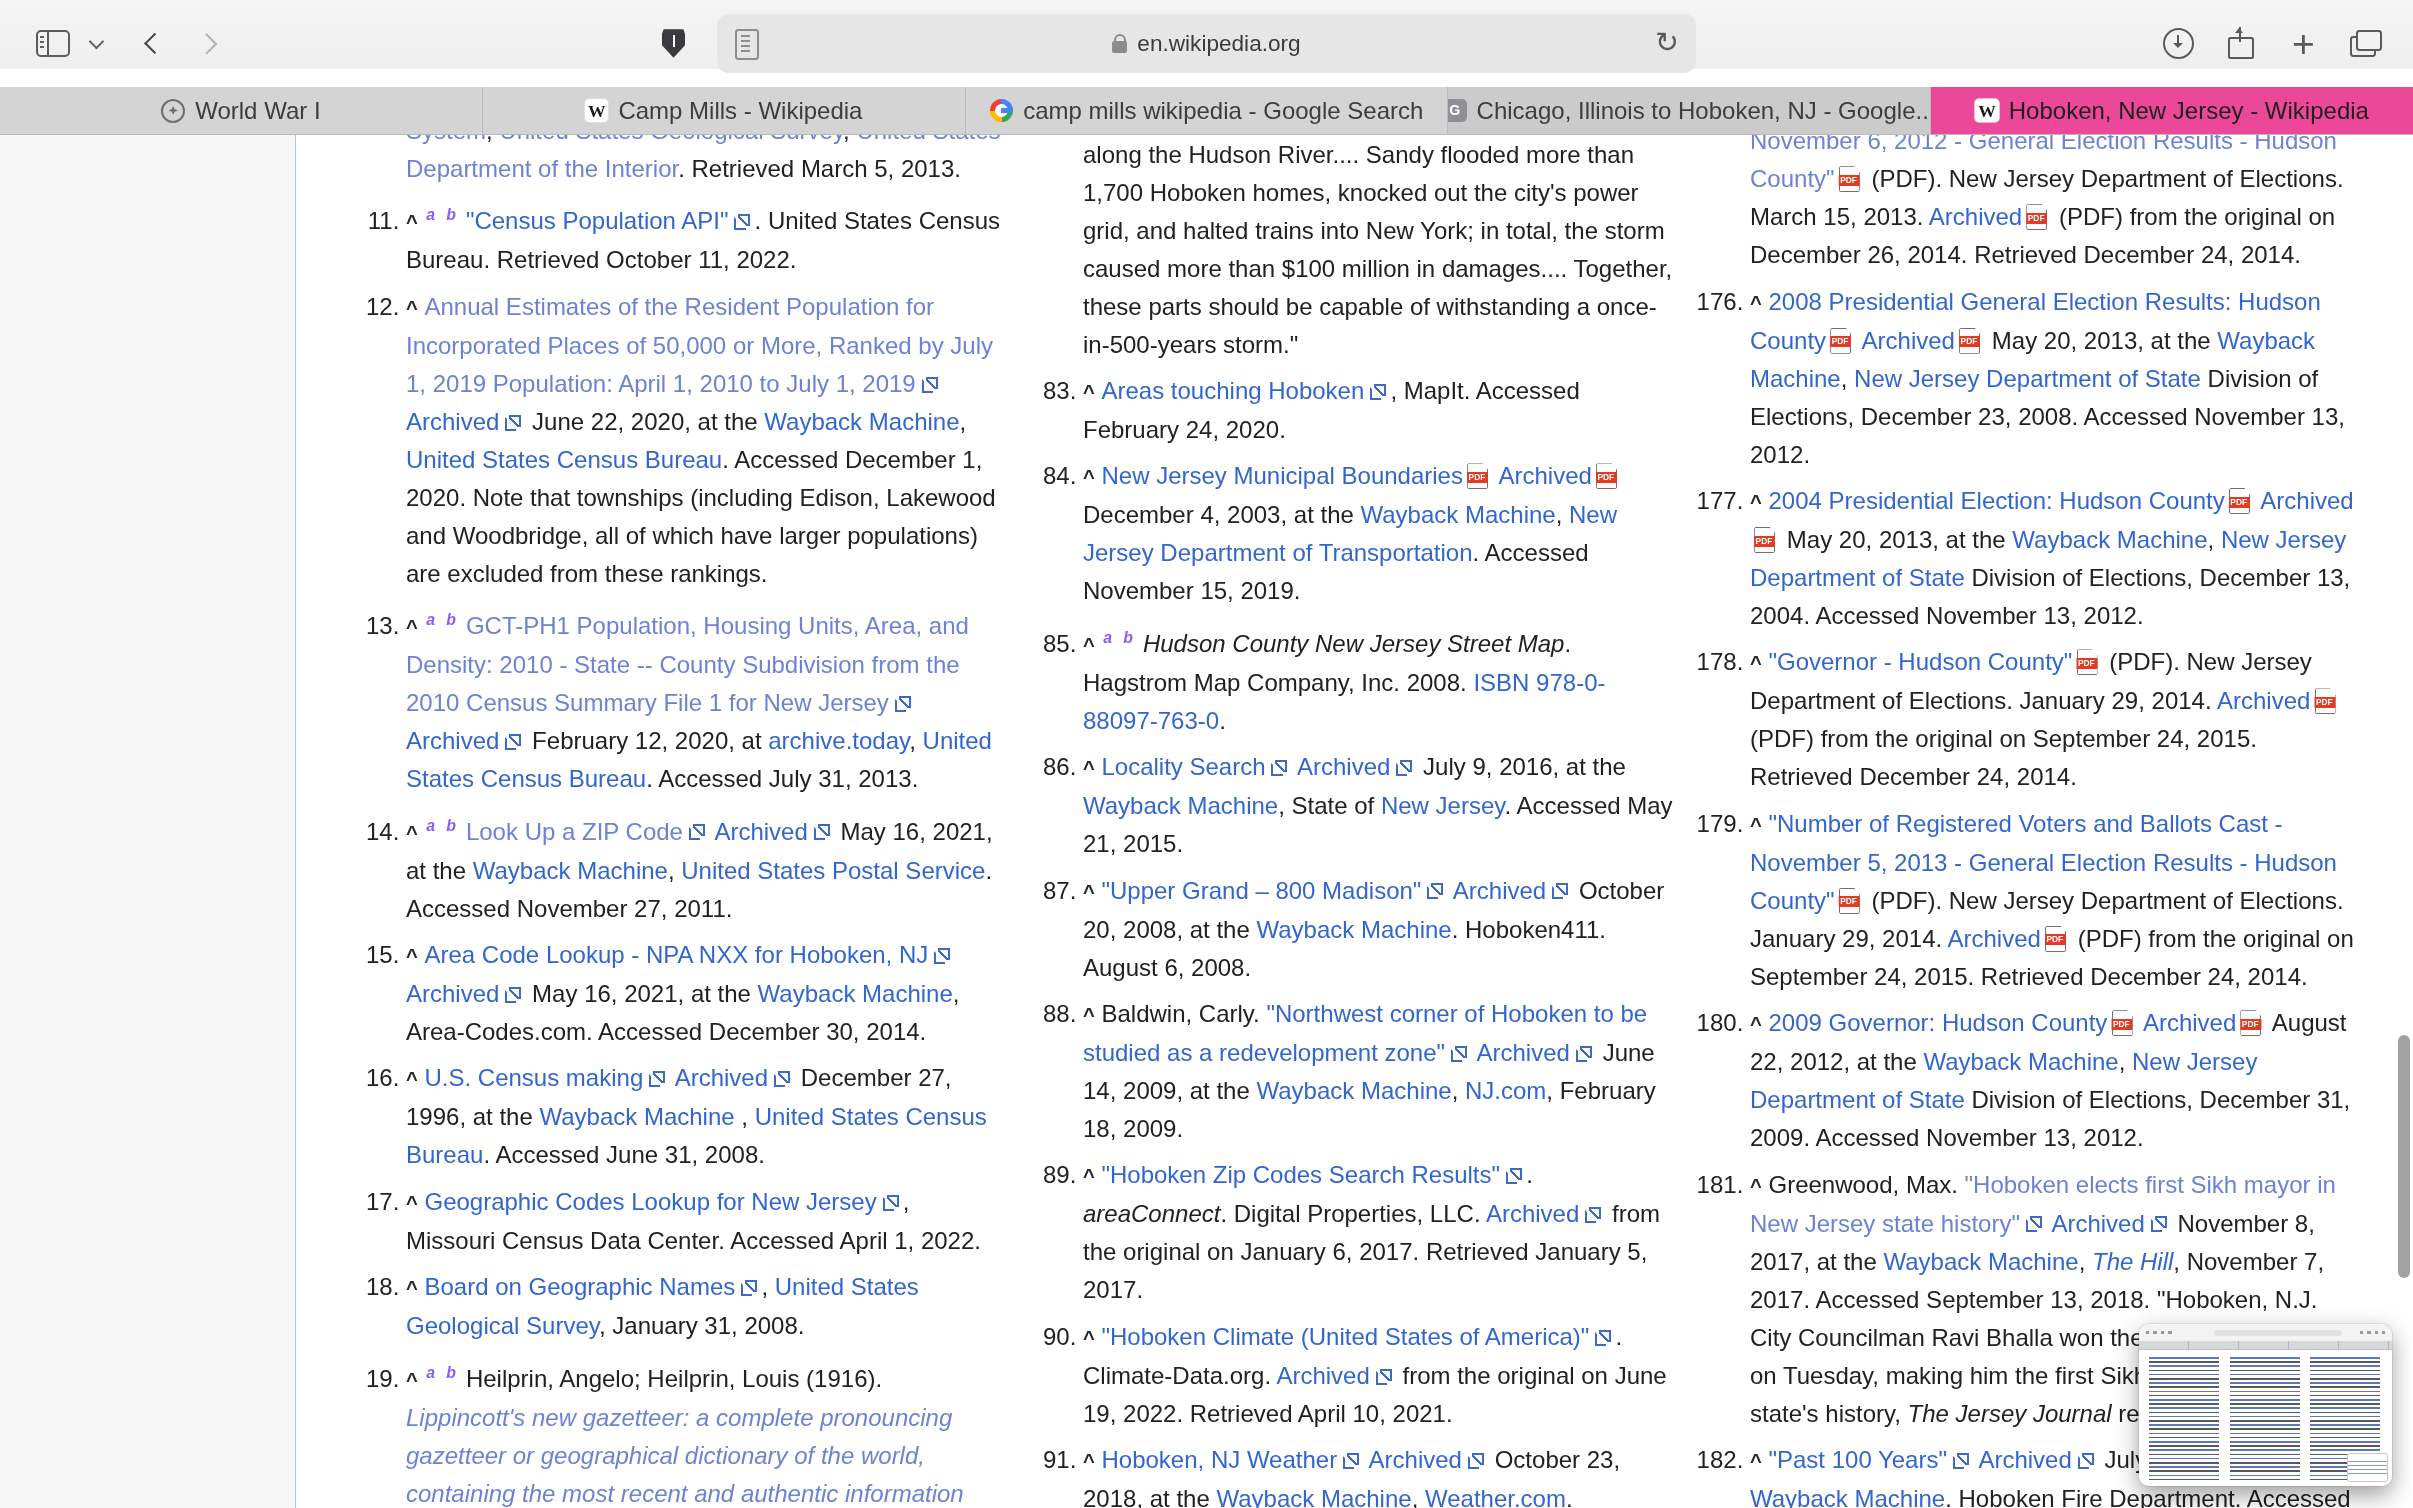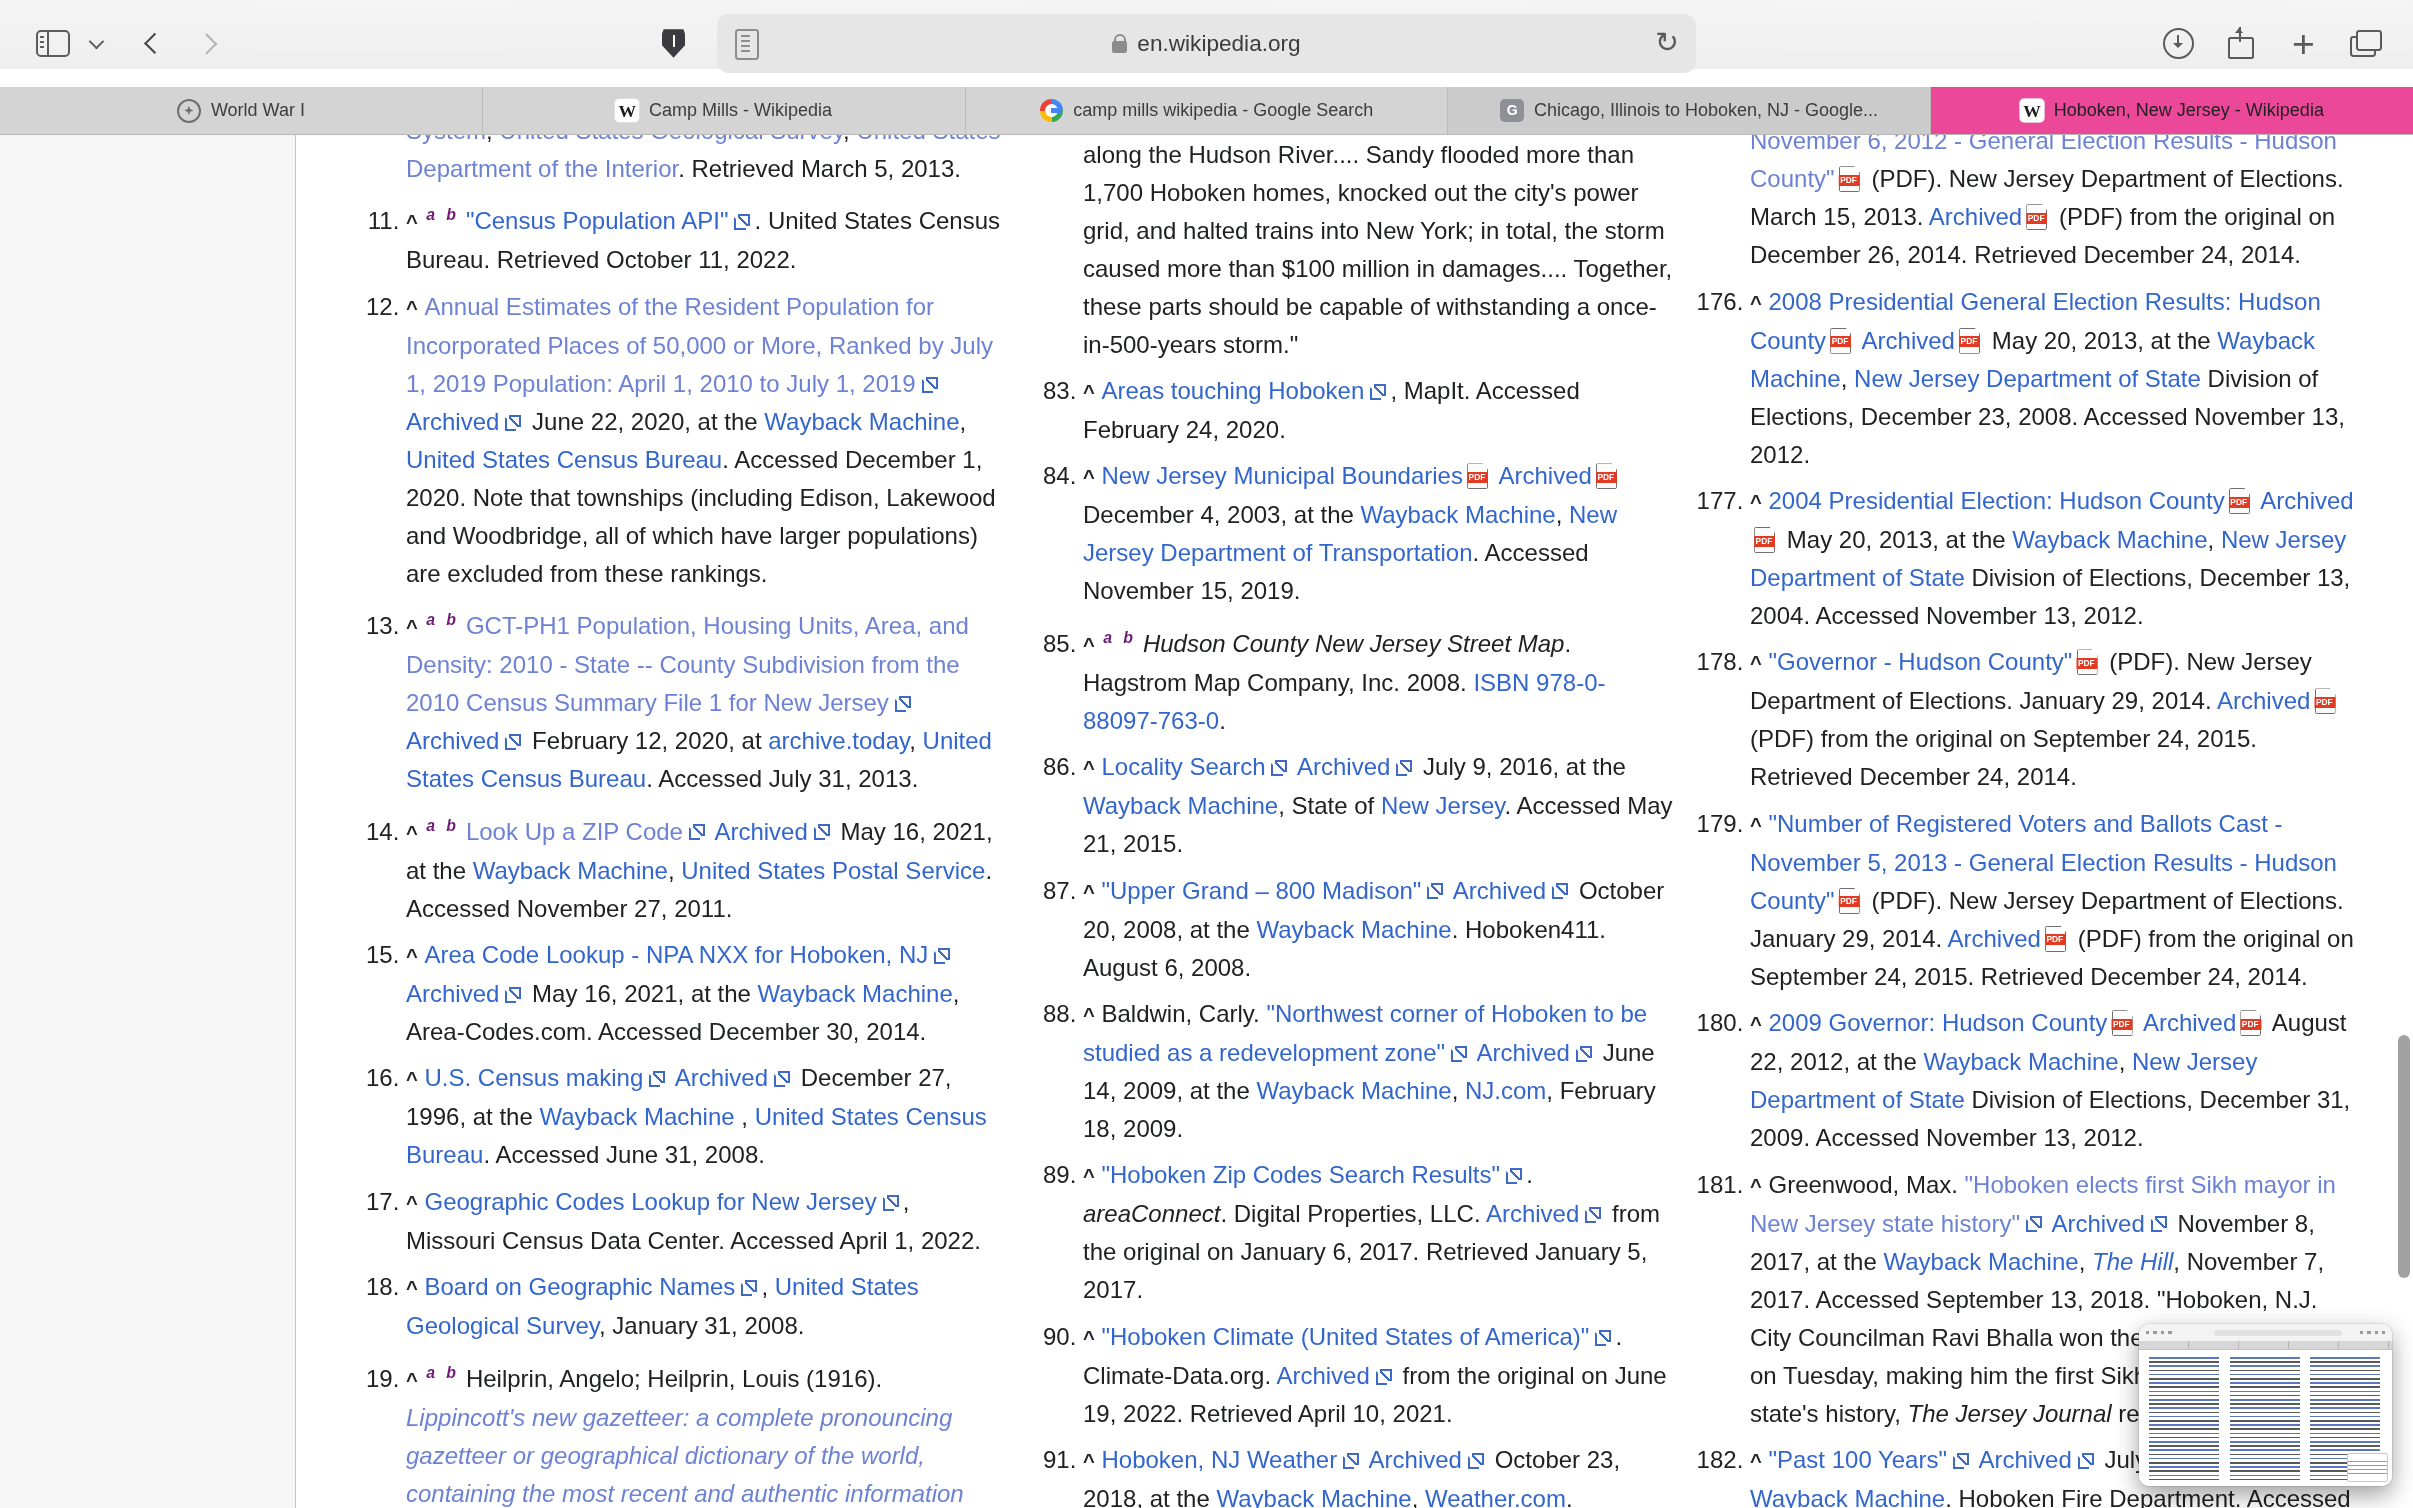--- a/index.html
+++ b/index.html
@@ -52,21 +52,21 @@
   .plusbtn{left:2284px;width:39px;font-size:39px;font-weight:300;color:#5a5a5a}
   .tabov{left:2346px;width:39px}
   .tabov i{width:22px;height:17px;border:2.1px solid #5a5a5a;border-radius:3.4px;position:relative;margin-left:-5px;margin-top:5px}
   .tabov i::after{content:"";position:absolute;left:4.2px;top:-7.5px;width:22px;height:17px;border:2.1px solid #5a5a5a;
         border-radius:3.4px;background:#f3f2f2}
 
   
   .tabbar{position:absolute;left:0;top:87px;width:2413px;height:47px;display:flex;
           background:#d5d4d4;border-bottom:0.8px solid #b9b8b8;z-index:20}
   .tab{flex:1 1 0;display:flex;align-items:center;justify-content:center;gap:10px;
-       font-size:18px;color:#3d3d3d;border-right:0.8px solid #bcbbbb;background:#d5d4d4;overflow:hidden;white-space:nowrap}
+       font-size:24px;color:#3d3d3d;border-right:0.8px solid #bcbbbb;background:#d5d4d4;overflow:hidden;white-space:nowrap}
   .tab:last-child{border-right:none}
   .tab.shade{background:#cccbcb}
   .tab.active{background:#ec4899;color:#1f1f1f}
   .ticon{width:23.5px;height:23.5px;flex:0 0 auto;display:inline-block;position:relative}
   .compass{border:2.1px solid #6f6f6f;border-radius:50%;width:20px;height:20px}
   .compass::after{content:"";position:absolute;left:5.4px;top:5.4px;width:9.2px;height:9.2px;background:#6f6f6f;
         clip-path:polygon(50% 0,65% 35%,100% 50%,65% 65%,50% 100%,35% 65%,0 50%,35% 35%)}
   .gcolor{border-radius:50%;background:conic-gradient(#4285f4 0 25%,#34a853 25% 50%,#fbbc05 50% 75%,#ea4335 75% 100%)}
   .gcolor::before{content:"";position:absolute;left:5px;top:5px;width:13.4px;height:13.4px;border-radius:50%;background:#fff}
   .gcolor::after{content:"";position:absolute;left:11.7px;top:9.6px;width:11px;height:5px;background:#4285f4}
@@ -90,21 +90,21 @@
   #col3 .inner{margin-top:-11.7px}
   .pre{padding-left:77px;margin-bottom:8.4px}
   ol.refs{margin:0;padding-left:77px}
   ol.refs li{margin:0 0 8.4px 0}
   ol.refs li::marker{color:#202122}
 
   .lnk{color:#3366cc;text-decoration:none;cursor:pointer}
   .lite{color:#6d82d4}
   .it{font-style:italic}
   .caret{font-weight:700;color:#26272a;margin-right:6.7px;font-size:0.84em}
-  sup.ab{color:#701a75;font-style:italic;font-weight:700;font-size:0.66em;margin:0 6.7px 0 1.7px;letter-spacing:3.4px}
+  sup.ab{color:#8b5cf6;font-style:italic;font-weight:700;font-size:0.66em;margin:0 6.7px 0 1.7px;letter-spacing:3.4px}
 
   .ext{display:inline-block;position:relative;width:16px;height:16px;margin:0 4.2px 0 5.9px;vertical-align:-0.8px}
   .ext::before{content:"";position:absolute;left:0;bottom:0;width:9.2px;height:9.2px;
         border-left:2.1px solid #3f6ac4;border-bottom:2.1px solid #3f6ac4;border-top:2.1px solid transparent}
   .ext::after{content:"";position:absolute;top:0;right:0;width:10px;height:10px;
         border-top:2.1px solid #3f6ac4;border-right:2.1px solid #3f6ac4;
         background:linear-gradient(to top right,transparent calc(50% - 1.3px),#3f6ac4 0,#3f6ac4 calc(50% + 1.3px),transparent 0)}
 
   .pdf{display:inline-block;position:relative;width:19px;height:24px;background:#fcfcfc;
        border:1.7px solid #6f6f6f;border-radius:1.7px;vertical-align:-5px;margin:0 5px 0 4.2px;

